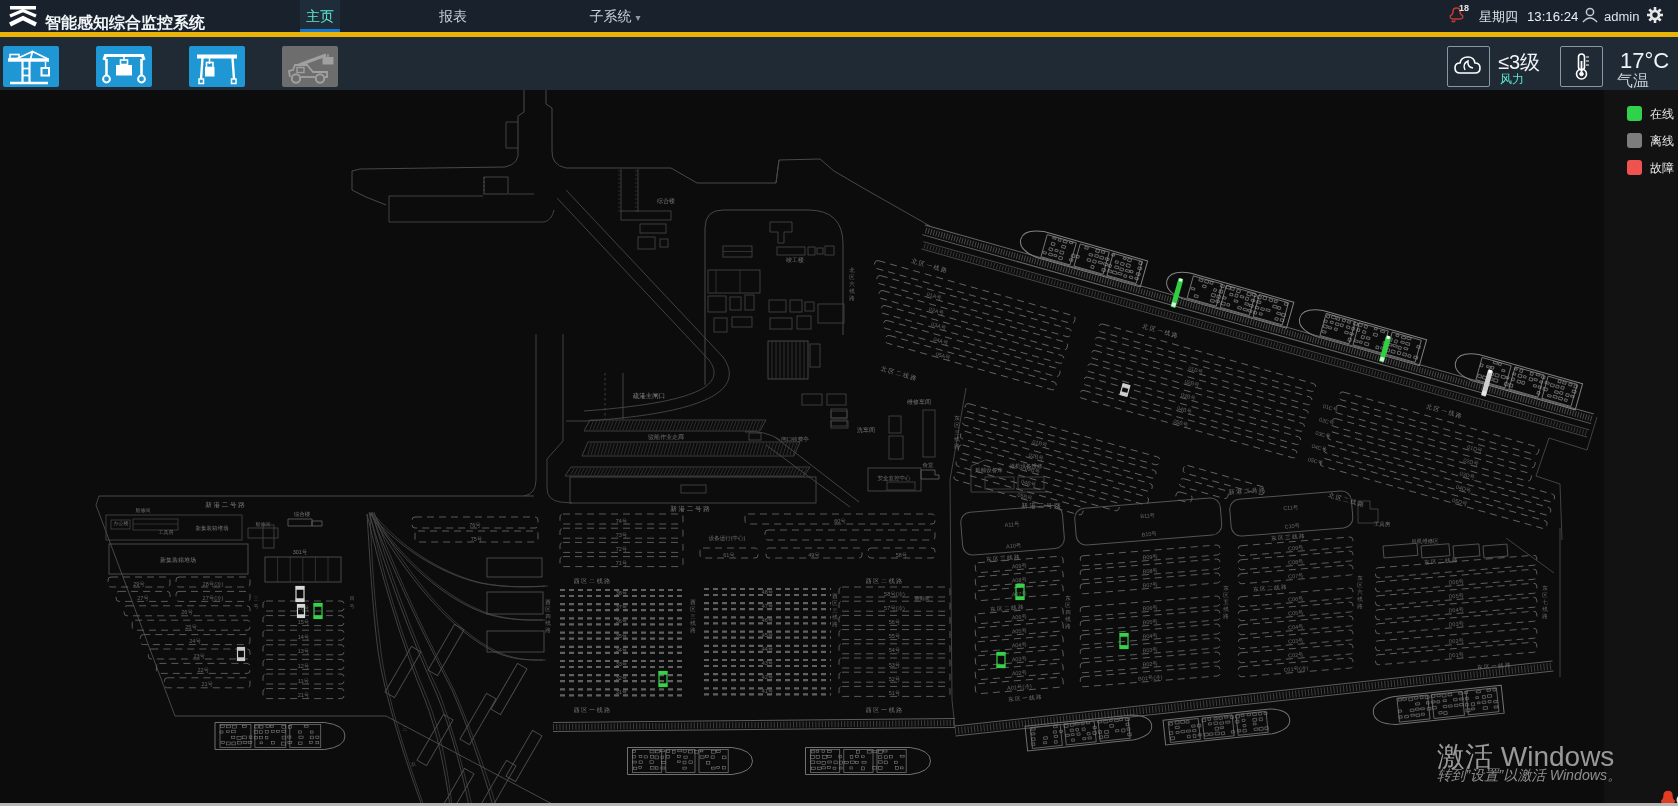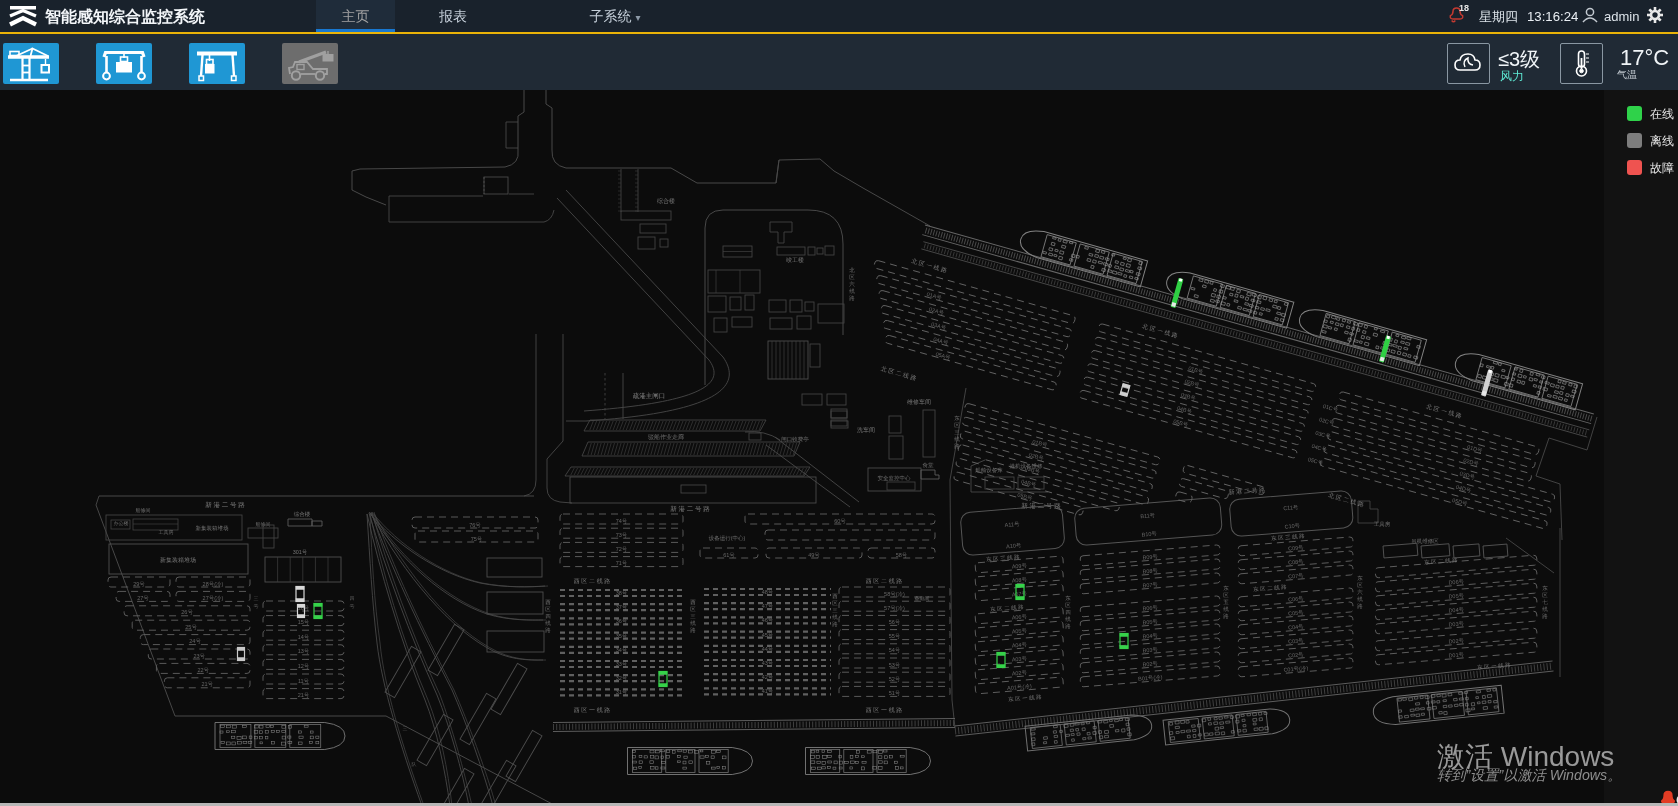--- a/index.html
+++ b/index.html
@@ -1,21 +1,21 @@
 <!DOCTYPE html>
 <html><head><meta charset="utf-8">
 <style>
 * { margin:0; padding:0; box-sizing:border-box; }
 html,body { width:1678px; height:806px; background:#0c0c0c; overflow:hidden;
   font-family:"Liberation Sans", sans-serif; }
 #row1 { position:absolute; left:0; top:0; width:1678px; height:32px; background:#19222c; }
-#row2 { position:absolute; left:0; top:32px; width:1678px; height:58px; background:#202a35; border-top:2px solid #eab308; }
+#row2 { position:absolute; left:0; top:32px; width:1678px; height:58px; background:#202a35; border-top:5px solid #eab308; }
 .tab { position:absolute; top:0; height:32px; line-height:32px; font-size:14px; color:#c7d1db; text-align:center; }
 #logo { position:absolute; left:8px; top:4px; }
-#title { position:absolute; left:45px; top:7px; font-size:16px; font-weight:bold; color:#f3f6f9; letter-spacing:0px; }
+#title { position:absolute; left:45px; top:13px; font-size:16px; font-weight:bold; color:#f3f6f9; letter-spacing:0px; }
 .btn { position:absolute; top:9px; width:56px; height:41px; background:#1f97d4; border-radius:2px; }
 .btn.gray { background:#6d6d6d; }
 .wbox { position:absolute; top:9px; width:43px; height:41px; border:1px solid #8a97a2; border-radius:2px; }
 .map-svg { position:absolute; left:0; top:0; }
 </style></head>
 <body>
 <svg class="map-svg" width="1678" height="806" viewBox="0 0 1678 806">
 <rect x="0" y="90" width="1678" height="716" fill="#0c0c0c"></rect>
 <rect x="1604" y="90" width="74" height="716" fill="#121212"></rect>
 <path d="M524,90 L524,112 L518,116 L518,150 Q520,164 505,167 L360,169 L352,171 L352,190 L366,197 L386,205" fill="none" stroke="#484848" stroke-width="1"></path>
@@ -1427,21 +1427,21 @@
     </g>
 </svg>
 
 <div id="row1">
   <svg id="logo" width="30" height="24" viewBox="0 0 30 24">
     <path d="M2,2 L28,2 L28,5.5 L2,5.5 Z" fill="#ffffff"></path>
     <path d="M2,12 L15,6.5 L28,12" fill="none" stroke="#ffffff" stroke-width="3.4"></path>
     <path d="M2,20.5 L15,14 L28,20.5" fill="none" stroke="#ffffff" stroke-width="4.2"></path>
   </svg>
   <div id="title">智能感知综合监控系统</div>
-  <div class="tab" style="left:316px;width:79px;background:#1f2c3a;color:#a3a3a3;border-bottom:3px solid #1878d0;">主页</div>
+  <div class="tab" style="left:300px;width:40px;background:#1f2c3a;color:#5eead4;border-bottom:3px solid #1878d0;">主页</div>
   <div class="tab" style="left:426px;width:54px;">报表</div>
   <div class="tab" style="left:582px;width:66px;">子系统 <span style="font-size:10px;color:#8d9aa7;">▾</span></div>
   <svg width="240" height="32" viewBox="0 0 240 32" style="position:absolute;left:1438px;top:0;">
     <path d="M12,17 q-3.4,0 -2.6,-3.4 q2.6,-0.9 2.6,-4.3 q0,-3.4 3.5,-3.4 q3.5,0 3.5,3.4 q0,3.4 2.6,4.3 q0.8,3.4 -2.6,3.4 Z" fill="none" stroke="#c43a31" stroke-width="1.5" transform="translate(3,2)"></path>
     <path d="M13.7,20.5 q1.8,2.6 3.6,0" fill="none" stroke="#c43a31" stroke-width="1.4"></path>
     <text x="21" y="11" font-size="9" font-weight="bold" fill="#e8e8e8">18</text>
     <text x="41" y="21" font-size="13" fill="#dde4ea">星期四</text>
     <text x="89" y="21" font-size="13.2" fill="#e9eef3">13:16:24</text>
     <circle cx="152" cy="12" r="3.6" fill="none" stroke="#c3cad1" stroke-width="1.5"></circle>
     <path d="M145,22 q7,-8 14,0" fill="none" stroke="#c3cad1" stroke-width="1.5"></path>
@@ -1528,21 +1528,21 @@
       <rect x="17.5" y="7" width="6" height="16" rx="3" stroke-width="1.6"></rect>
       <circle cx="20.5" cy="27" r="5" stroke-width="1.6"></circle>
       <circle cx="20.5" cy="27" r="1.8" fill="#fff"></circle>
       <line x1="20.5" y1="25" x2="20.5" y2="14" stroke-width="1.8"></line>
       <line x1="25" y1="10" x2="28" y2="10" stroke-width="1"></line>
         <line x1="25" y1="14" x2="28" y2="14" stroke-width="1"></line>
         <line x1="25" y1="18" x2="28" y2="18" stroke-width="1"></line>
     </svg>
   </div>
   <div style="position:absolute;left:1612px;top:11px;font-size:22px;color:#f0f4f7;margin-left:8px;">17°C</div>
-  <div style="position:absolute;left:1617px;top:34px;font-size:10px;color:#c6cdd4;">气温</div>
+  <div style="position:absolute;left:1617px;top:34px;font-size:16px;color:#c6cdd4;">气温</div>
 </div>
 
 <svg width="70" height="90" viewBox="0 0 70 90" style="position:absolute;left:1612px;top:100px;">
   <rect x="15" y="6" width="15" height="15" rx="3" fill="#2fd24a"></rect>
   <text x="38" y="18" font-size="12" fill="#e8e8e8">在线</text>
   <rect x="15" y="33" width="15" height="15" rx="3" fill="#7d7d7d"></rect>
   <text x="38" y="45" font-size="12" fill="#e8e8e8">离线</text>
   <rect x="15" y="60" width="15" height="15" rx="3" fill="#ef5350"></rect>
   <text x="38" y="72" font-size="12" fill="#e8e8e8">故障</text>
 </svg>

